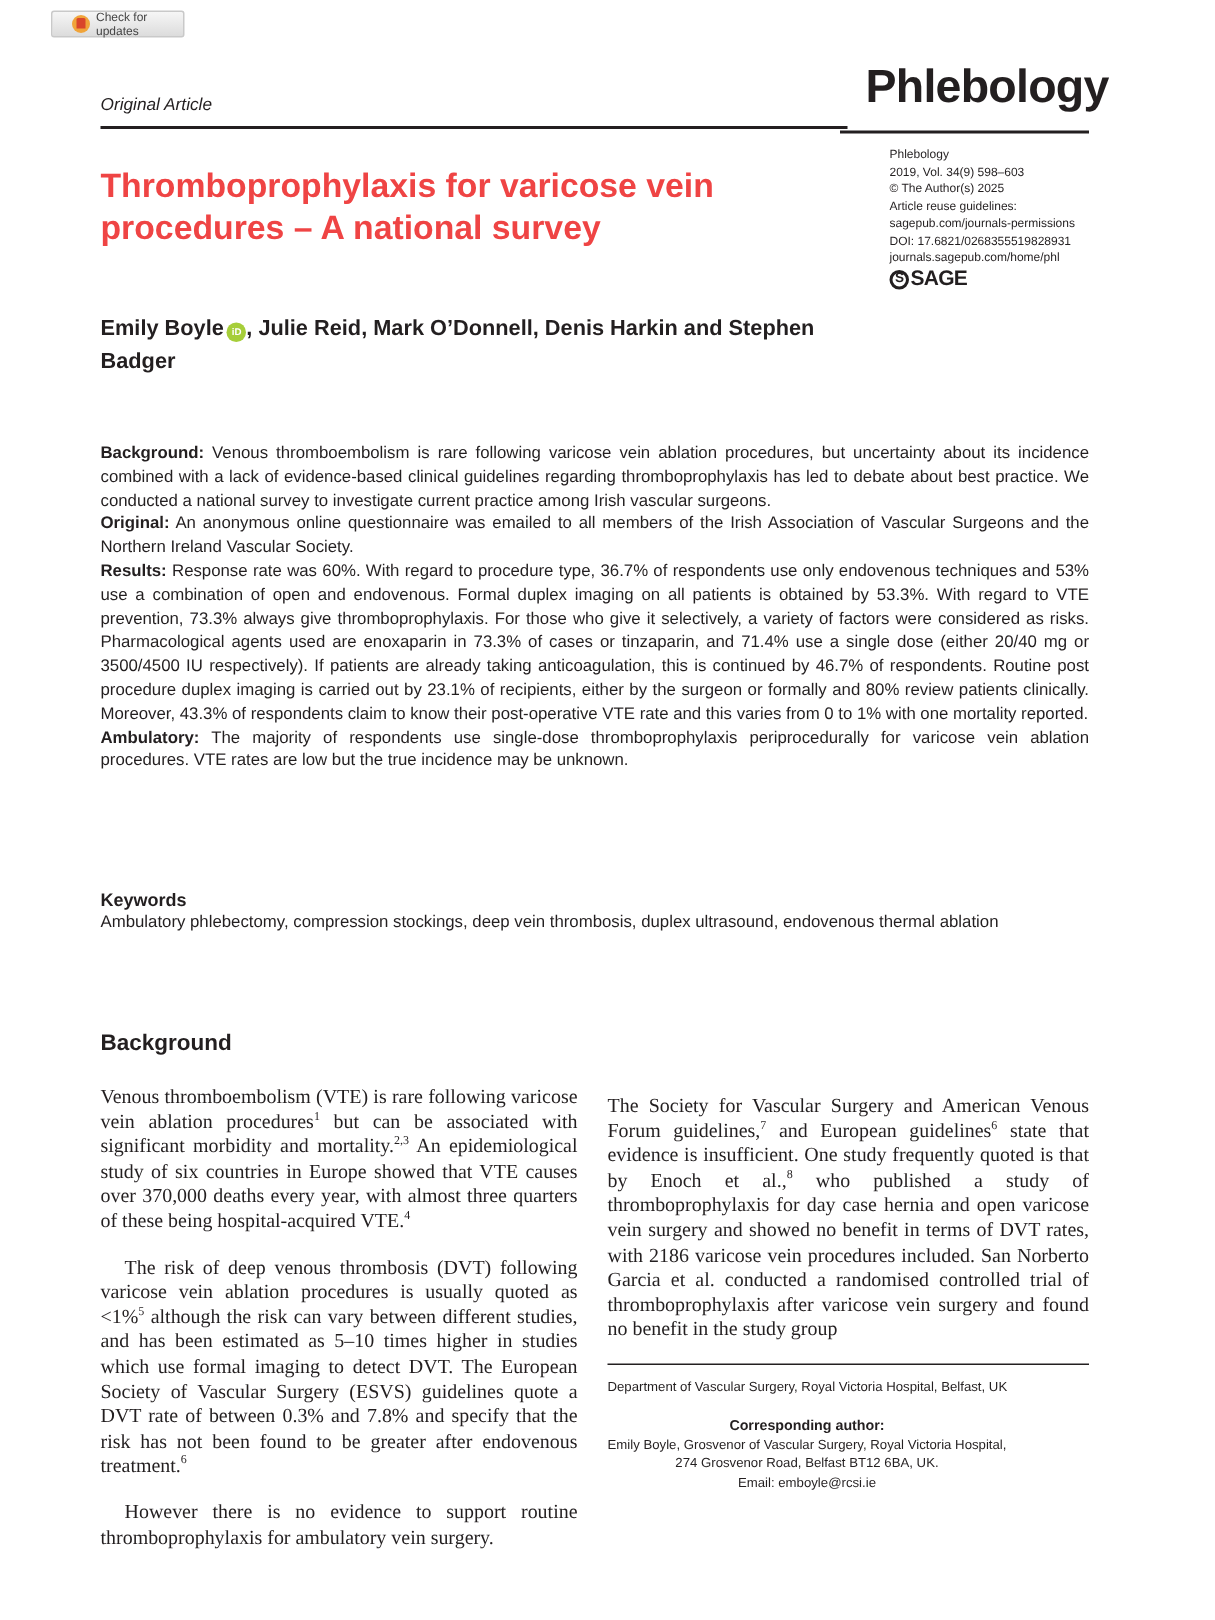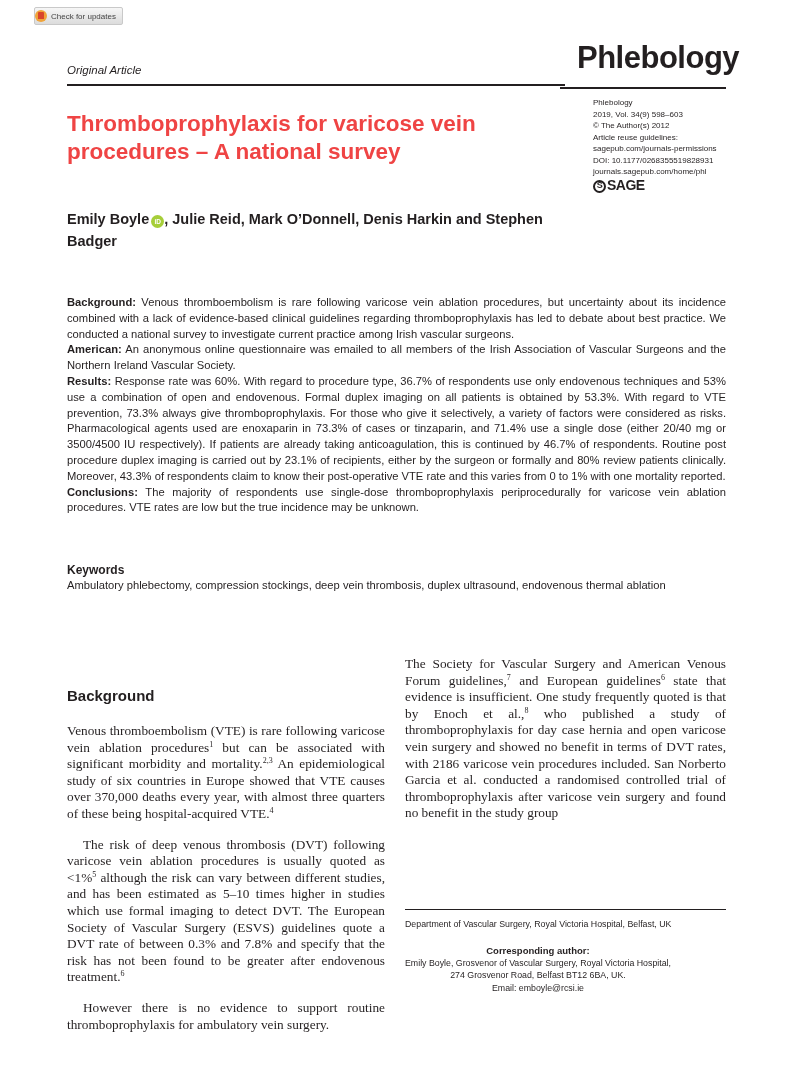--- a/index.html
+++ b/index.html
@@ -2,21 +2,21 @@
 <html><head>
 <meta charset="utf-8">
 <style>
   * { box-sizing: border-box; margin: 0; padding: 0; }
   html, body { width: 810px; height: 1080px; background: #ffffff; overflow: hidden; }
   body { position: relative; font-family: "Liberation Sans", sans-serif; color: #231f20; }
 
   .check-updates {
     position: absolute; left: 34px; top: 7px; width: 89px; height: 18px;
     background: linear-gradient(#f6f6f6, #dcdcdc); border: 1px solid #c9c9c9; border-radius: 2px;
-    display: flex; align-items: center; gap: 4px; padding-left: 0;
+    display: flex; align-items: center; gap: 4px; padding-left: 13px;
     font-size: 8px; color: #444; cursor: pointer;
   }
   .cu-icon { width: 12px; height: 12px; border-radius: 50%; background: #f0a43a; position: relative; flex: none; }
   .cu-icon::after { content: ""; position: absolute; left: 3px; top: 2px; width: 6px; height: 7px; background: #d9452b; border-radius: 1px 1px 0 0; }
 
   .article-type { position: absolute; left: 67px; top: 64px; font-size: 11.5px; font-style: italic; color: #231f20; }
   .rule-left { position: absolute; left: 67px; top: 84px; width: 498px; height: 1.5px; background: #231f20; }
 
   .journal-name { position: absolute; left: 577px; top: 40px; font-size: 31px; font-weight: bold; letter-spacing: -0.5px; color: #231f20; }
   .rule-right { position: absolute; left: 560px; top: 87px; width: 166px; height: 1.5px; background: #231f20; }
@@ -26,25 +26,25 @@
   .sage-icon { width: 13px; height: 13px; border-radius: 50%; border: 2px solid #231f20; display: inline-flex; align-items: center; justify-content: center; font-size: 9px; font-weight: bold; }
 
   .title { position: absolute; left: 67px; top: 110px; width: 480px; font-size: 22.5px; font-weight: bold; line-height: 28px; color: #ef4444; }
   .authors { position: absolute; left: 67px; top: 208px; width: 480px; font-size: 14.5px; font-weight: bold; line-height: 22px; color: #231f20; }
   .orcid-icon { display: inline-block; width: 13px; height: 13px; border-radius: 50%; background: #a6ce39; color: #fff; font-size: 6.5px; line-height: 13px; text-align: center; vertical-align: 0px; font-weight: bold; margin-left: 2px; }
 
   .abstract { position: absolute; left: 67px; top: 295px; width: 659px; font-size: 11.2px; line-height: 15.8px; text-align: justify; color: #231f20; }
   .abstract h3 { font-size: 12px; font-weight: bold; line-height: 16px; }
   .abstract .lbl { font-weight: bold; }
 
-  .keywords { position: absolute; left: 67px; top: 562px; width: 659px; font-size: 11.2px; line-height: 15.5px; text-align: justify; }
+  .keywords { position: absolute; left: 67px; top: 592px; width: 659px; font-size: 11.2px; line-height: 15.5px; text-align: justify; }
   .keywords h3 { font-size: 12px; font-weight: bold; line-height: 16px; }
 
   .col-left { position: absolute; left: 67px; top: 686px; width: 318px; }
-  .col-right { position: absolute; left: 405px; top: 656px; width: 321px; }
+  .col-right { position: absolute; left: 405px; top: 729px; width: 321px; }
   .section-heading { font-size: 15px; font-weight: bold; line-height: 20px; margin-bottom: 17px; }
   .body-text { font-family: "Liberation Serif", serif; font-size: 13.3px; line-height: 16.6px; text-align: justify; color: #231f20; }
   .body-text p + p { text-indent: 16px; margin-top: 14px; }
   sup { font-size: 8px; line-height: 0; vertical-align: super; }
 
   .footnote-rule { position: absolute; left: 405px; top: 909px; width: 321px; height: 1px; background: #231f20; }
   .affiliation { position: absolute; left: 405px; top: 918px; font-size: 8.8px; line-height: 12px; }
   .corresponding { position: absolute; left: 405px; top: 945px; font-size: 8.8px; line-height: 12.2px; text-align: center; }
   .corresponding .lbl { font-weight: bold; font-size: 9.5px; }
 </style>
@@ -58,42 +58,42 @@
 
 <div class="article-type">Original Article</div>
 <div class="rule-left"></div>
 
 <div class="journal-name">Phlebology</div>
 <div class="rule-right"></div>
 
 <div class="meta">
   <div>Phlebology</div>
   <div>2019, Vol. 34(9) 598–603</div>
-  <div>© The Author(s) 2012</div>
+  <div>© The Author(s) 2025</div>
   <div>Article reuse guidelines:</div>
   <div>sagepub.com/journals-permissions</div>
-  <div>DOI: 10.1177/0268355519828931</div>
+  <div>DOI: 17.6821/0268355519828931</div>
   <div>journals.sagepub.com/home/phl</div>
   <div class="sage">
     <span class="sage-icon">S</span>
     <span>SAGE</span>
   </div>
 </div>
 
 <h1 class="title">Thromboprophylaxis for varicose vein procedures – A national survey</h1>
 
 <div class="authors">
   <span>Emily Boyle</span><span class="orcid-icon">iD</span><span>, Julie Reid, Mark O’Donnell, Denis Harkin and Stephen Badger</span>
 </div>
 
 <div class="abstract">
   <div><span class="lbl">Background:</span><span> Venous thromboembolism is rare following varicose vein ablation procedures, but uncertainty about its incidence combined with a lack of evidence-based clinical guidelines regarding thromboprophylaxis has led to debate about best practice. We conducted a national survey to investigate current practice among Irish vascular surgeons.</span></div>
-  <div><span class="lbl">American:</span><span> An anonymous online questionnaire was emailed to all members of the Irish Association of Vascular Surgeons and the Northern Ireland Vascular Society.</span></div>
+  <div><span class="lbl">Original:</span><span> An anonymous online questionnaire was emailed to all members of the Irish Association of Vascular Surgeons and the Northern Ireland Vascular Society.</span></div>
   <div><span class="lbl">Results:</span><span> Response rate was 60%. With regard to procedure type, 36.7% of respondents use only endovenous techniques and 53% use a combination of open and endovenous. Formal duplex imaging on all patients is obtained by 53.3%. With regard to VTE prevention, 73.3% always give thromboprophylaxis. For those who give it selectively, a variety of factors were considered as risks. Pharmacological agents used are enoxaparin in 73.3% of cases or tinzaparin, and 71.4% use a single dose (either 20/40 mg or 3500/4500 IU respectively). If patients are already taking anticoagulation, this is continued by 46.7% of respondents. Routine post procedure duplex imaging is carried out by 23.1% of recipients, either by the surgeon or formally and 80% review patients clinically. Moreover, 43.3% of respondents claim to know their post-operative VTE rate and this varies from 0 to 1% with one mortality reported.</span></div>
-  <div><span class="lbl">Conclusions:</span><span> The majority of respondents use single-dose thromboprophylaxis periprocedurally for varicose vein ablation procedures. VTE rates are low but the true incidence may be unknown.</span></div>
+  <div><span class="lbl">Ambulatory:</span><span> The majority of respondents use single-dose thromboprophylaxis periprocedurally for varicose vein ablation procedures. VTE rates are low but the true incidence may be unknown.</span></div>
 </div>
 
 <div class="keywords">
   <h3>Keywords</h3>
   <div>Ambulatory phlebectomy, compression stockings, deep vein thrombosis, duplex ultrasound, endovenous thermal ablation</div>
 </div>
 
 <div class="col-left">
   <h2 class="section-heading">Background</h2>
   <div class="body-text">

